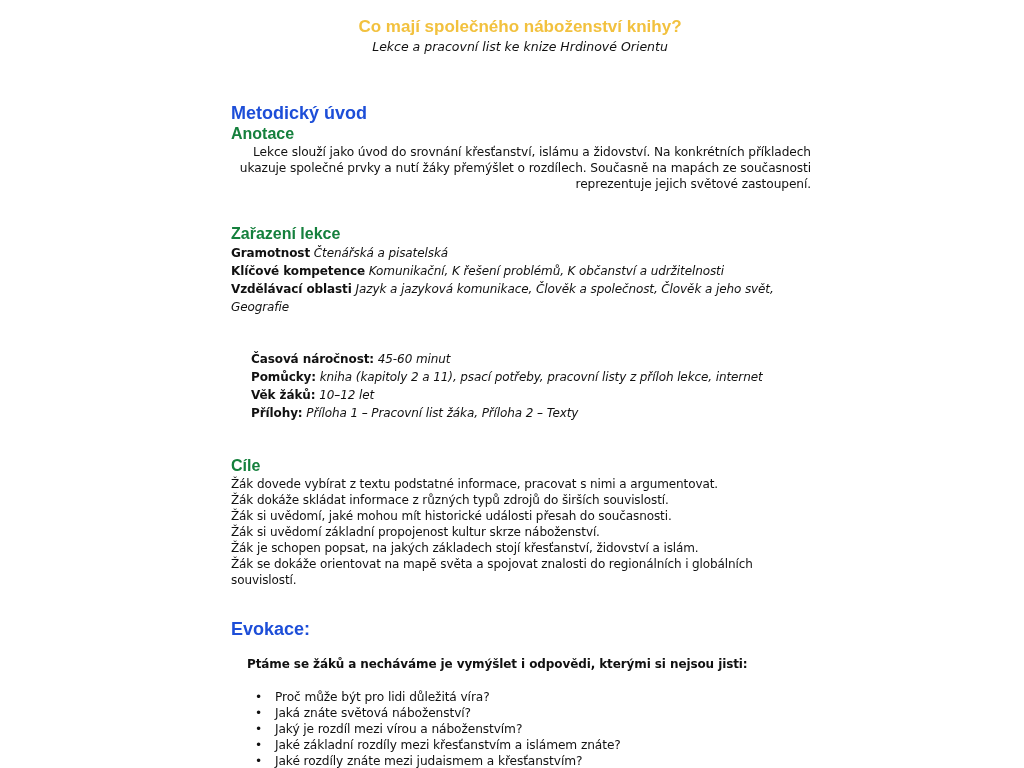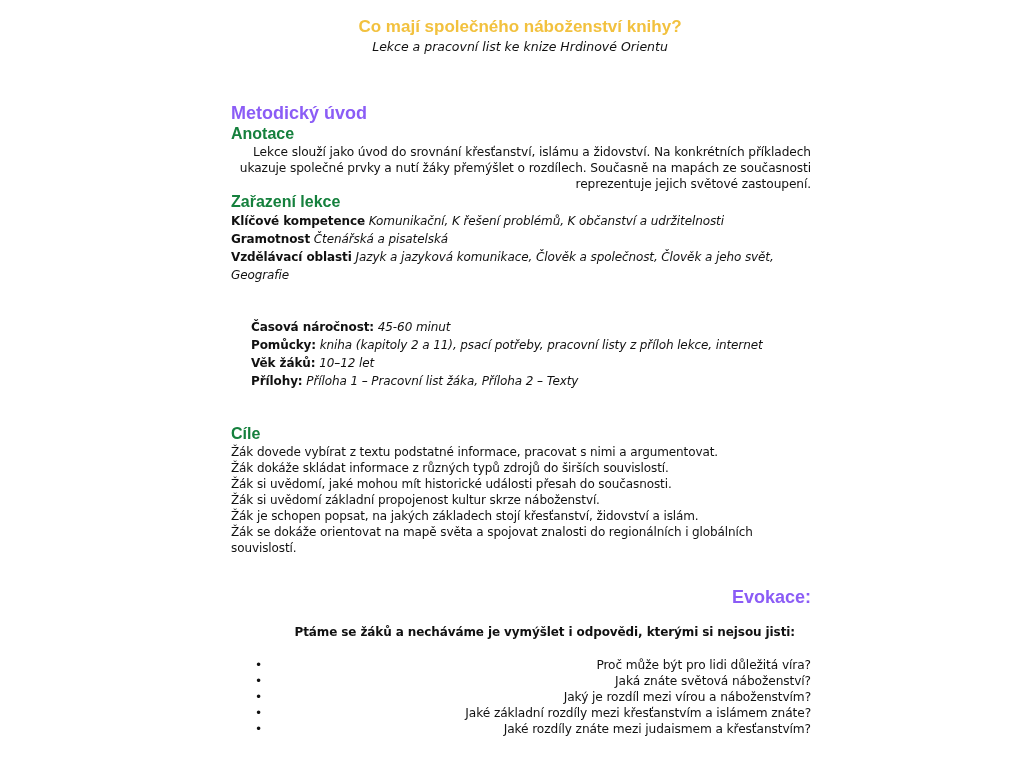--- a/index.html
+++ b/index.html
@@ -41,21 +41,21 @@
     .content {
       position: absolute;
       left: 231px;
       top: 102px;
       width: 580px;
     }
     .h1 {
       font-family: "Liberation Sans", sans-serif;
       font-weight: bold;
       font-size: 18px;
-      color: #8b5cf6;
+      color: #1d4ed8;
       margin: 0;
       line-height: 22px;
     }
     .h2 {
       font-family: "Liberation Sans", sans-serif;
       font-weight: bold;
       font-size: 16px;
       color: #15803d;
       margin: 0;
       line-height: 20px;
@@ -121,29 +121,29 @@
 <div class="content">
 
   <section>
     <p class="h1">Metodický úvod</p>
     <p class="h2">Anotace</p>
     <p class="para">Lekce slouží jako úvod do srovnání křesťanství, islámu a židovství. Na konkrétních příkladech</p>
     <p class="para">ukazuje společné prvky a nutí žáky přemýšlet o rozdílech. Současně na mapách ze současnosti</p>
     <p class="para">reprezentuje jejich světové zastoupení.</p>
   </section>
 
-  <section style="">
+  <section style="margin-top:32px;">
     <p class="h2">Zařazení lekce</p>
+    <p class="meta-line">
+      <span class="lbl">Gramotnost</span>
+      <span class="val">Čtenářská a pisatelská</span>
+    </p>
     <p class="meta-line">
       <span class="lbl">Klíčové kompetence</span>
       <span class="val">Komunikační, K řešení problémů, K občanství a udržitelnosti</span>
-    </p>
-    <p class="meta-line">
-      <span class="lbl">Gramotnost</span>
-      <span class="val">Čtenářská a pisatelská</span>
     </p>
     <p class="meta-line">
       <span class="lbl">Vzdělávací oblasti</span>
       <span class="val">Jazyk a jazyková komunikace, Člověk a společnost, Člověk a jeho svět,</span>
     </p>
     <p class="meta-line">
       <span class="val">Geografie</span>
     </p>
   </section>
 
@@ -170,21 +170,21 @@
     <p class="h2">Cíle</p>
     <p class="goal">Žák dovede vybírat z textu podstatné informace, pracovat s nimi a argumentovat.</p>
     <p class="goal">Žák dokáže skládat informace z různých typů zdrojů do širších souvislostí.</p>
     <p class="goal">Žák si uvědomí, jaké mohou mít historické události přesah do současnosti.</p>
     <p class="goal">Žák si uvědomí základní propojenost kultur skrze náboženství.</p>
     <p class="goal">Žák je schopen popsat, na jakých základech stojí křesťanství, židovství a islám.</p>
     <p class="goal">Žák se dokáže orientovat na mapě světa a spojovat znalosti do regionálních i globálních</p>
     <p class="goal">souvislostí.</p>
   </section>
 
-  <section style="margin-top:30px;text-align:right;">
+  <section style="margin-top:30px;">
     <p class="h1">Evokace:</p>
     <p class="evo-intro">Ptáme se žáků a necháváme je vymýšlet i odpovědi, kterými si nejsou jisti:</p>
     <ul class="evo-list">
       <li><span class="bullet">•</span><span>Proč může být pro lidi důležitá víra?</span></li>
       <li><span class="bullet">•</span><span>Jaká znáte světová náboženství?</span></li>
       <li><span class="bullet">•</span><span>Jaký je rozdíl mezi vírou a náboženstvím?</span></li>
       <li><span class="bullet">•</span><span>Jaké základní rozdíly mezi křesťanstvím a islámem znáte?</span></li>
       <li><span class="bullet">•</span><span>Jaké rozdíly znáte mezi judaismem a křesťanstvím?</span></li>
     </ul>
   </section>

